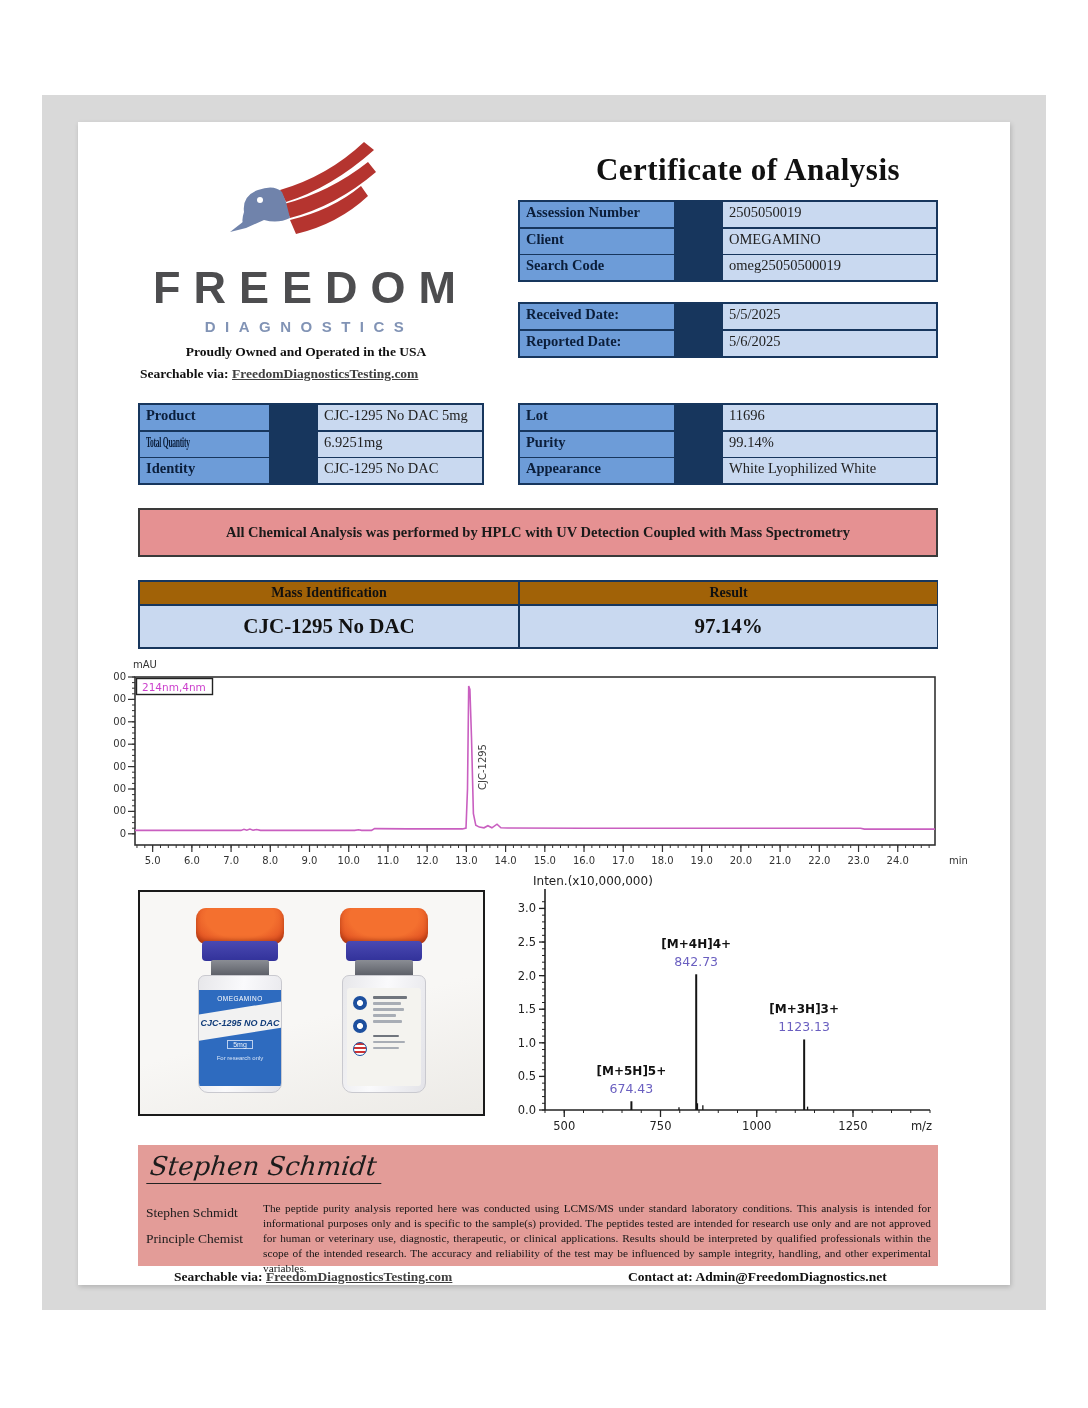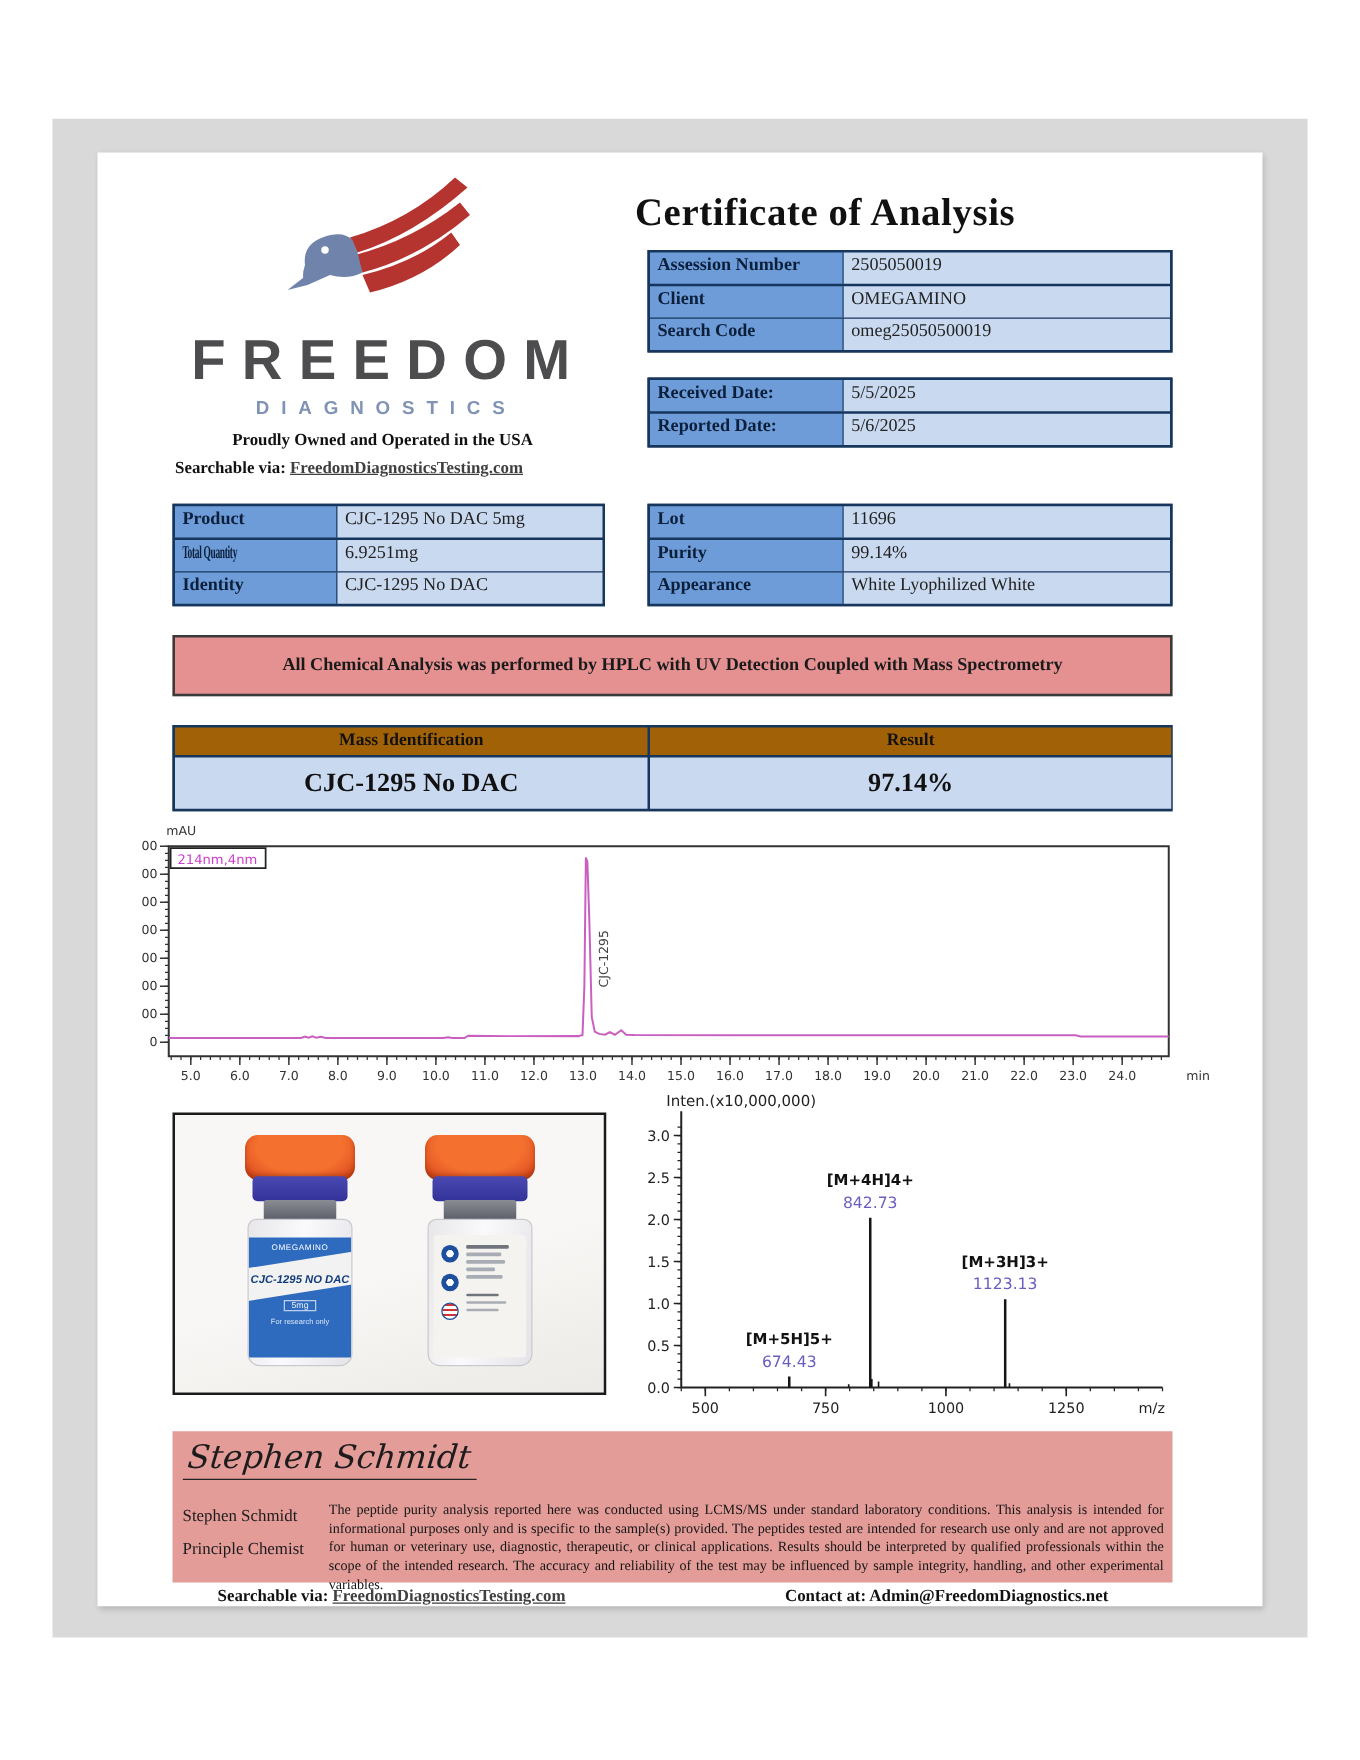--- a/index.html
+++ b/index.html
@@ -2,35 +2,35 @@
 <html><head>
 <meta charset="utf-8">
 <style>
   * { margin:0; padding:0; box-sizing:border-box; }
   html,body { width:1088px; height:1408px; background:#ffffff; font-family:"Liberation Serif", serif; }
   .canvas { position:relative; width:1088px; height:1408px; overflow:hidden; }
   .gray-panel { position:absolute; left:42px; top:95px; width:1004px; height:1215px; background:#d9d9d9; }
   .page { position:absolute; left:36px; top:27px; width:932px; height:1163px; background:#ffffff; box-shadow:1px 2px 5px rgba(0,0,0,.18); }
 
   
-  .title { position:absolute; left:430px; top:30px; width:480px; 
+  .title { position:absolute; left:430px; top:30px; width:480px; text-align:center;
            font-size:31px; font-weight:bold; color:#111; letter-spacing:.5px; }
   .logo-block { position:absolute; left:48px; top:18px; width:360px; text-align:center; }
   .eagle { display:block; margin:0 auto; }
   .brand { font-family:"Liberation Sans", sans-serif; font-weight:bold; font-size:45px; color:#4d4d4f;
            letter-spacing:13px; margin-top:2px; margin-left:10px; white-space:nowrap; }
   .brand-sub { font-family:Liberation Sans, sans-serif; font-weight:bold; font-size:15px; color:#8193b5;
            letter-spacing:9.5px; margin-top:4px; margin-left:6px; }
   .tagline { font-size:13.5px; font-weight:bold; color:#111; margin-top:9px; }
   .search-line { font-size:13.5px; font-weight:bold; color:#111; margin-top:6px; text-align:left; padding-left:14px; }
   .search-line a, .footer a { color:#404040; text-decoration:underline; font-weight:bold; cursor:pointer; }
 
   
   .itable { position:absolute; border:2px solid #17365d; background:#17365d; }
-  .irow { display:grid; height:25px; }
+  .irow { display:grid; height:25px;gap:48px; }
   .irow + .irow { margin-top:1.5px; }
   .cell { padding:2px 6px 0 6px; font-size:14.5px; overflow:hidden; white-space:nowrap; }
   .lbl { background:#6d9cd8; font-weight:bold; color:#0b1e3a; border-right:1.5px solid #17365d; }
   .val { background:#c9d9f0; color:#222; }
   .garb { display:inline-block; transform:scaleX(.52); transform-origin:0 50%; letter-spacing:-.5px; filter:blur(.4px); width:190%; }
 
   
   .banner { position:absolute; left:60px; top:386px; width:800px; height:49px; background:#e59192;
             border:2px solid #3a3a3a; display:flex; align-items:center; justify-content:center;
             font-size:14.5px; font-weight:bold; color:#1a1a1a; }

